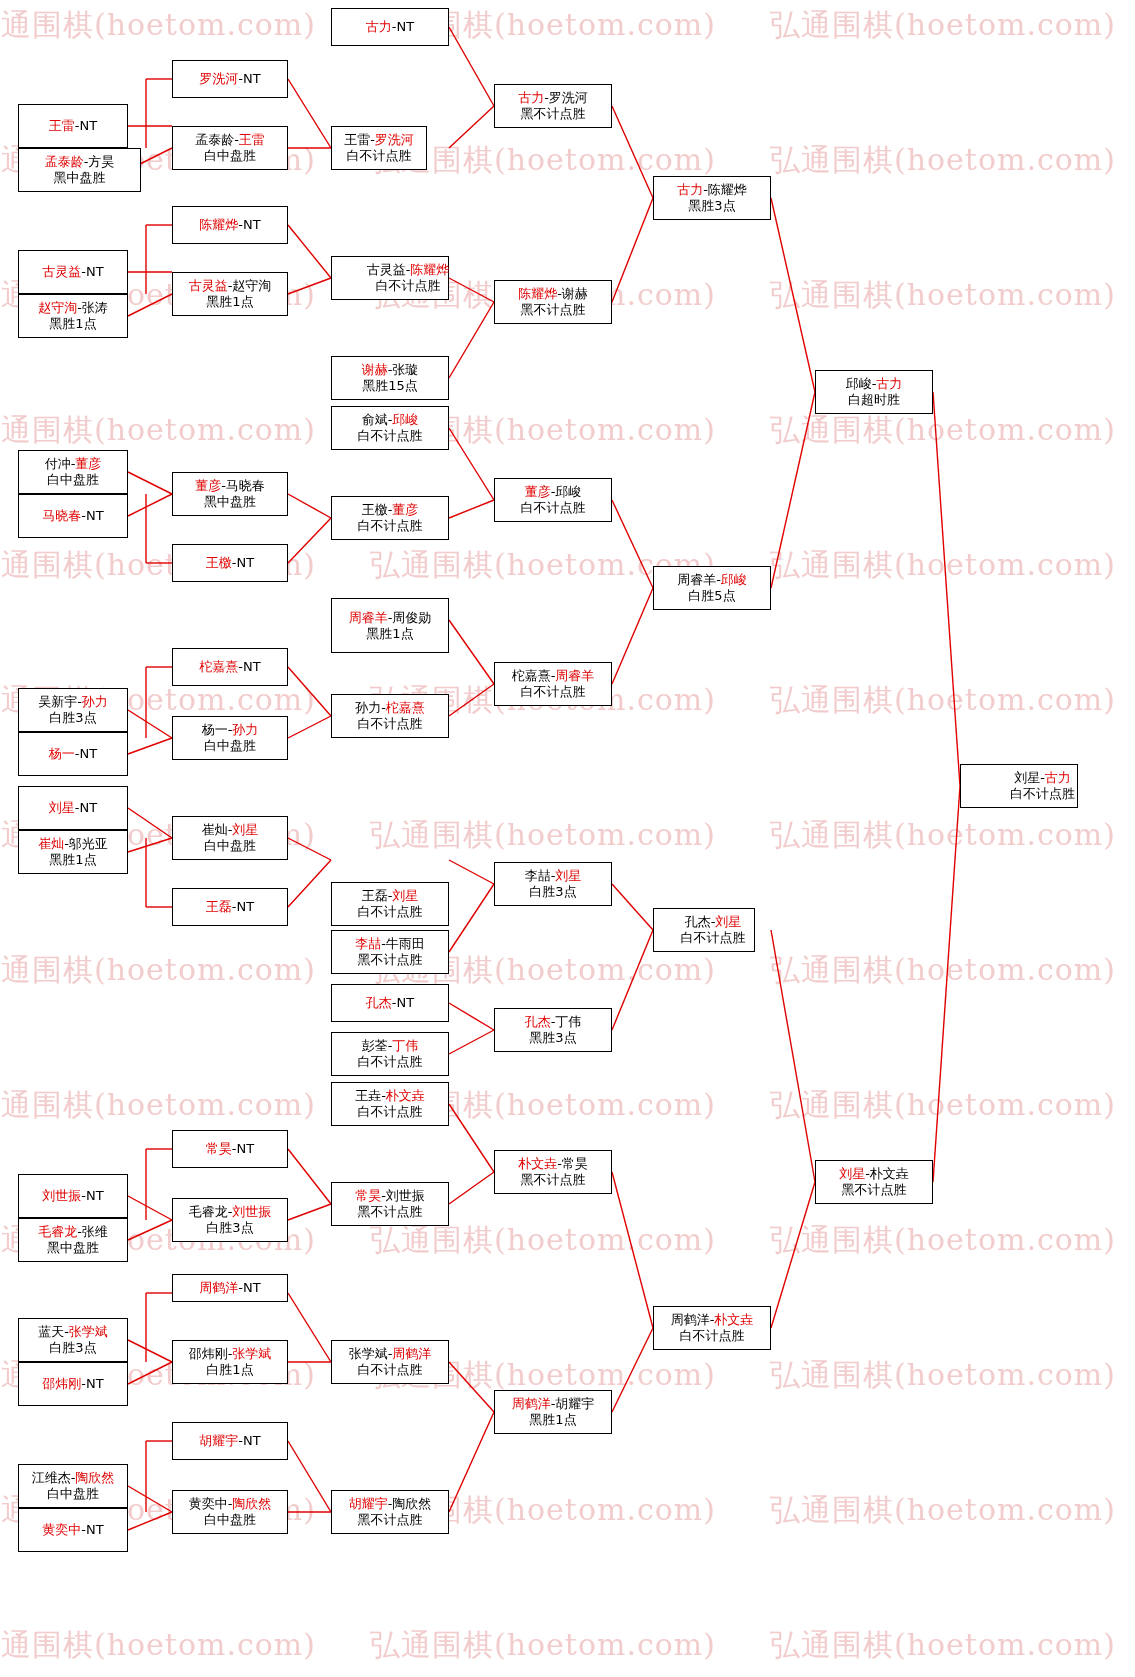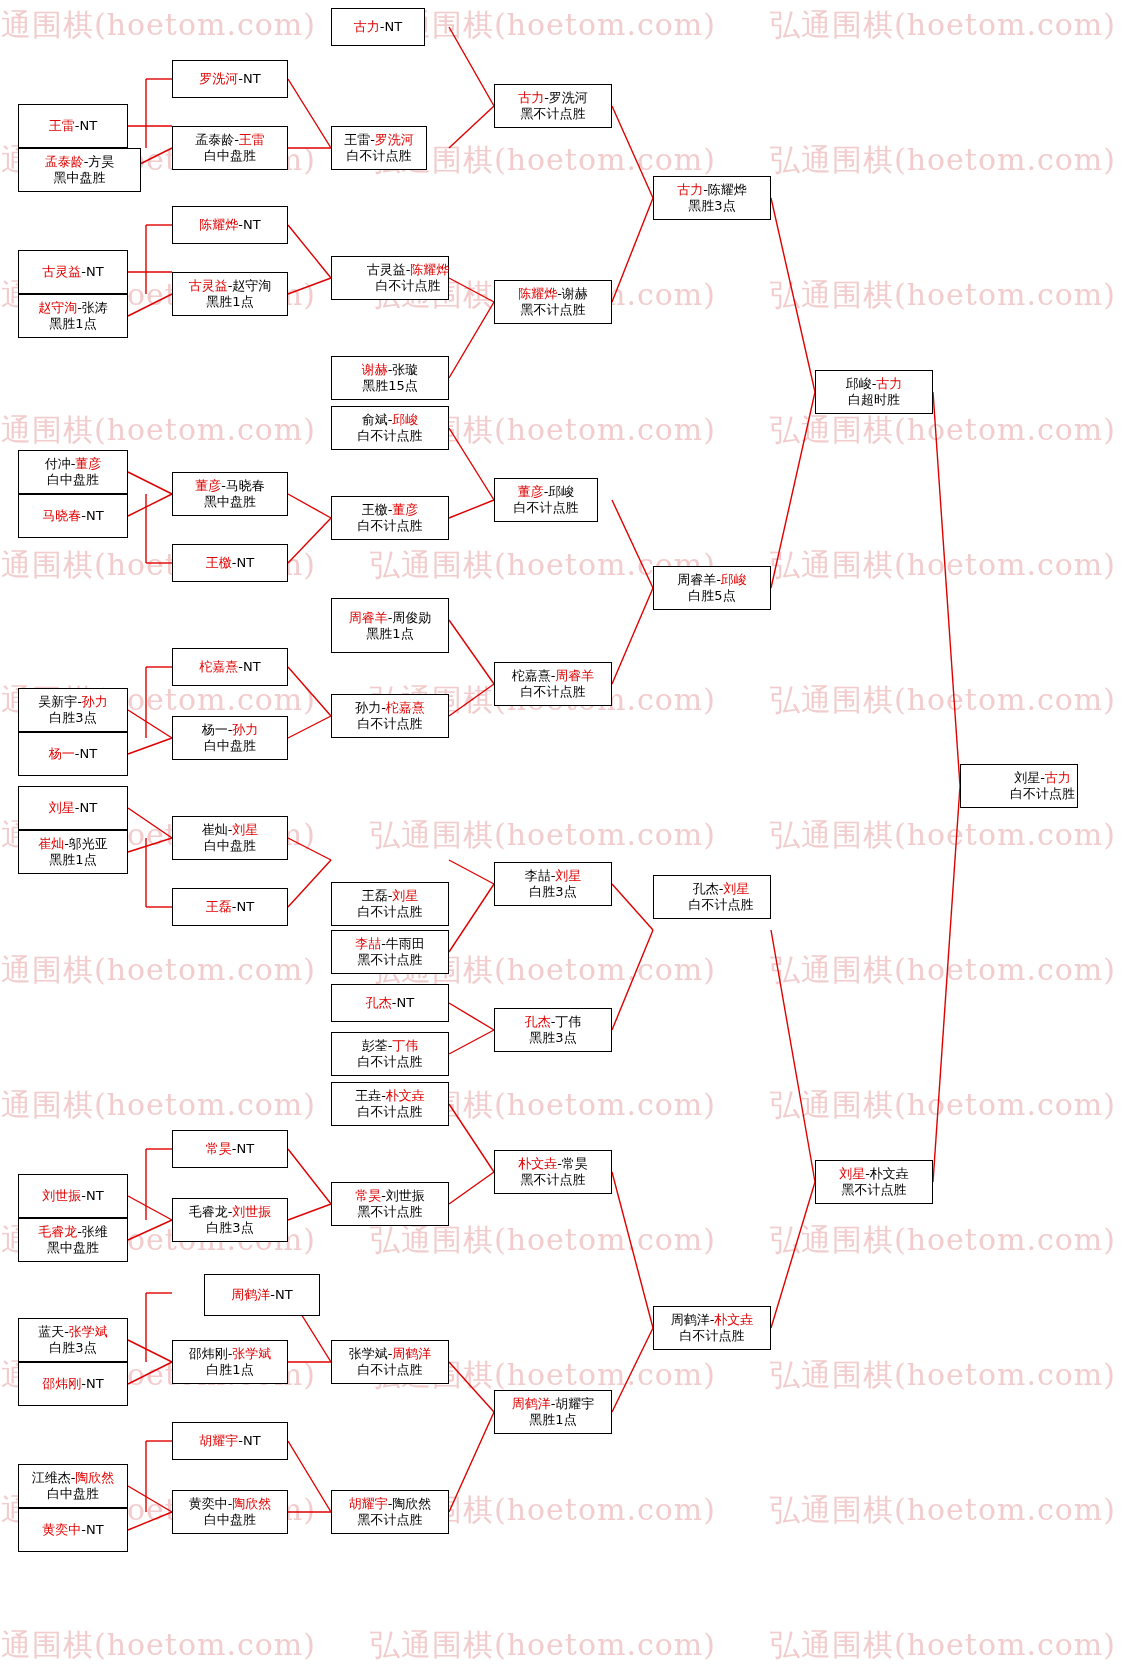--- a/index.html
+++ b/index.html
@@ -240,35 +240,35 @@
     <div class="node" style="left: 172px; top: 888px; width: 116px; height: 38px;">
       <div class="l1"><span class="red">王磊</span><span>-</span><span>NT</span></div>
     </div>
     <div class="node" style="left: 172px; top: 1130px; width: 116px; height: 38px;">
       <div class="l1"><span class="red">常昊</span><span>-</span><span>NT</span></div>
     </div>
     <div class="node" style="left: 172px; top: 1198px; width: 116px; height: 44px;">
       <div class="l1"><span>毛睿龙</span><span>-</span><span class="red">刘世振</span></div>
       <div class="l2">白胜3点</div>
     </div>
-    <div class="node" style="left: 172px; top: 1274px; width: 116px; height: 42px; margin-left: 32px;">
+    <div class="node" style="left: 172px; top: 1274px; width: 116px; height: 28px;">
       <div class="l1"><span class="red">周鹤洋</span><span>-</span><span>NT</span></div>
     </div>
     <div class="node" style="left: 172px; top: 1340px; width: 116px; height: 44px;">
       <div class="l1"><span>邵炜刚</span><span>-</span><span class="red">张学斌</span></div>
       <div class="l2">白胜1点</div>
     </div>
     <div class="node" style="left: 172px; top: 1422px; width: 116px; height: 38px;">
       <div class="l1"><span class="red">胡耀宇</span><span>-</span><span>NT</span></div>
     </div>
     <div class="node" style="left: 172px; top: 1490px; width: 116px; height: 44px;">
       <div class="l1"><span>黄奕中</span><span>-</span><span class="red">陶欣然</span></div>
       <div class="l2">白中盘胜</div>
     </div>
-    <div class="node" style="left: 331px; top: 8px; width: 94px; height: 38px;">
+    <div class="node" style="left: 331px; top: 8px; width: 118px; height: 38px;">
       <div class="l1"><span class="red">古力</span><span>-</span><span>NT</span></div>
     </div>
     <div class="node" style="left: 331px; top: 126px; width: 96px; height: 44px;">
       <div class="l1"><span>王雷</span><span>-</span><span class="red">罗洗河</span></div>
       <div class="l2">白不计点胜</div>
     </div>
     <div class="node" style="left: 331px; top: 256px; width: 118px; height: 44px; padding-left: 36px;">
       <div class="l1"><span>古灵益</span><span>-</span><span class="red">陈耀烨</span></div>
       <div class="l2">白不计点胜</div>
     </div>
@@ -324,21 +324,21 @@
       <div class="l2">黑不计点胜</div>
     </div>
     <div class="node" style="left: 494px; top: 84px; width: 118px; height: 44px;">
       <div class="l1"><span class="red">古力</span><span>-</span><span>罗洗河</span></div>
       <div class="l2">黑不计点胜</div>
     </div>
     <div class="node" style="left: 494px; top: 280px; width: 118px; height: 44px;">
       <div class="l1"><span class="red">陈耀烨</span><span>-</span><span>谢赫</span></div>
       <div class="l2">黑不计点胜</div>
     </div>
-    <div class="node" style="left: 494px; top: 478px; width: 104px; height: 44px;">
+    <div class="node" style="left: 494px; top: 478px; width: 118px; height: 44px;">
       <div class="l1"><span class="red">董彦</span><span>-</span><span>邱峻</span></div>
       <div class="l2">白不计点胜</div>
     </div>
     <div class="node" style="left: 494px; top: 662px; width: 118px; height: 44px;">
       <div class="l1"><span>柁嘉熹</span><span>-</span><span class="red">周睿羊</span></div>
       <div class="l2">白不计点胜</div>
     </div>
     <div class="node" style="left: 494px; top: 862px; width: 118px; height: 44px;">
       <div class="l1"><span>李喆</span><span>-</span><span class="red">刘星</span></div>
       <div class="l2">白胜3点</div>
@@ -356,21 +356,21 @@
       <div class="l2">黑胜1点</div>
     </div>
     <div class="node" style="left: 653px; top: 176px; width: 118px; height: 44px;">
       <div class="l1"><span class="red">古力</span><span>-</span><span>陈耀烨</span></div>
       <div class="l2">黑胜3点</div>
     </div>
     <div class="node" style="left: 653px; top: 566px; width: 118px; height: 44px;">
       <div class="l1"><span>周睿羊</span><span>-</span><span class="red">邱峻</span></div>
       <div class="l2">白胜5点</div>
     </div>
-    <div class="node" style="left: 653px; top: 875px; width: 118px; height: 44px; padding-left: 18px;">
+    <div class="node" style="left: 653px; top: 908px; width: 102px; height: 44px; padding-left: 18px;">
       <div class="l1"><span>孔杰</span><span>-</span><span class="red">刘星</span></div>
       <div class="l2">白不计点胜</div>
     </div>
     <div class="node" style="left: 653px; top: 1306px; width: 118px; height: 44px;">
       <div class="l1"><span>周鹤洋</span><span>-</span><span class="red">朴文垚</span></div>
       <div class="l2">白不计点胜</div>
     </div>
     <div class="node" style="left: 815px; top: 370px; width: 118px; height: 44px;">
       <div class="l1"><span>邱峻</span><span>-</span><span class="red">古力</span></div>
       <div class="l2">白超时胜</div>

